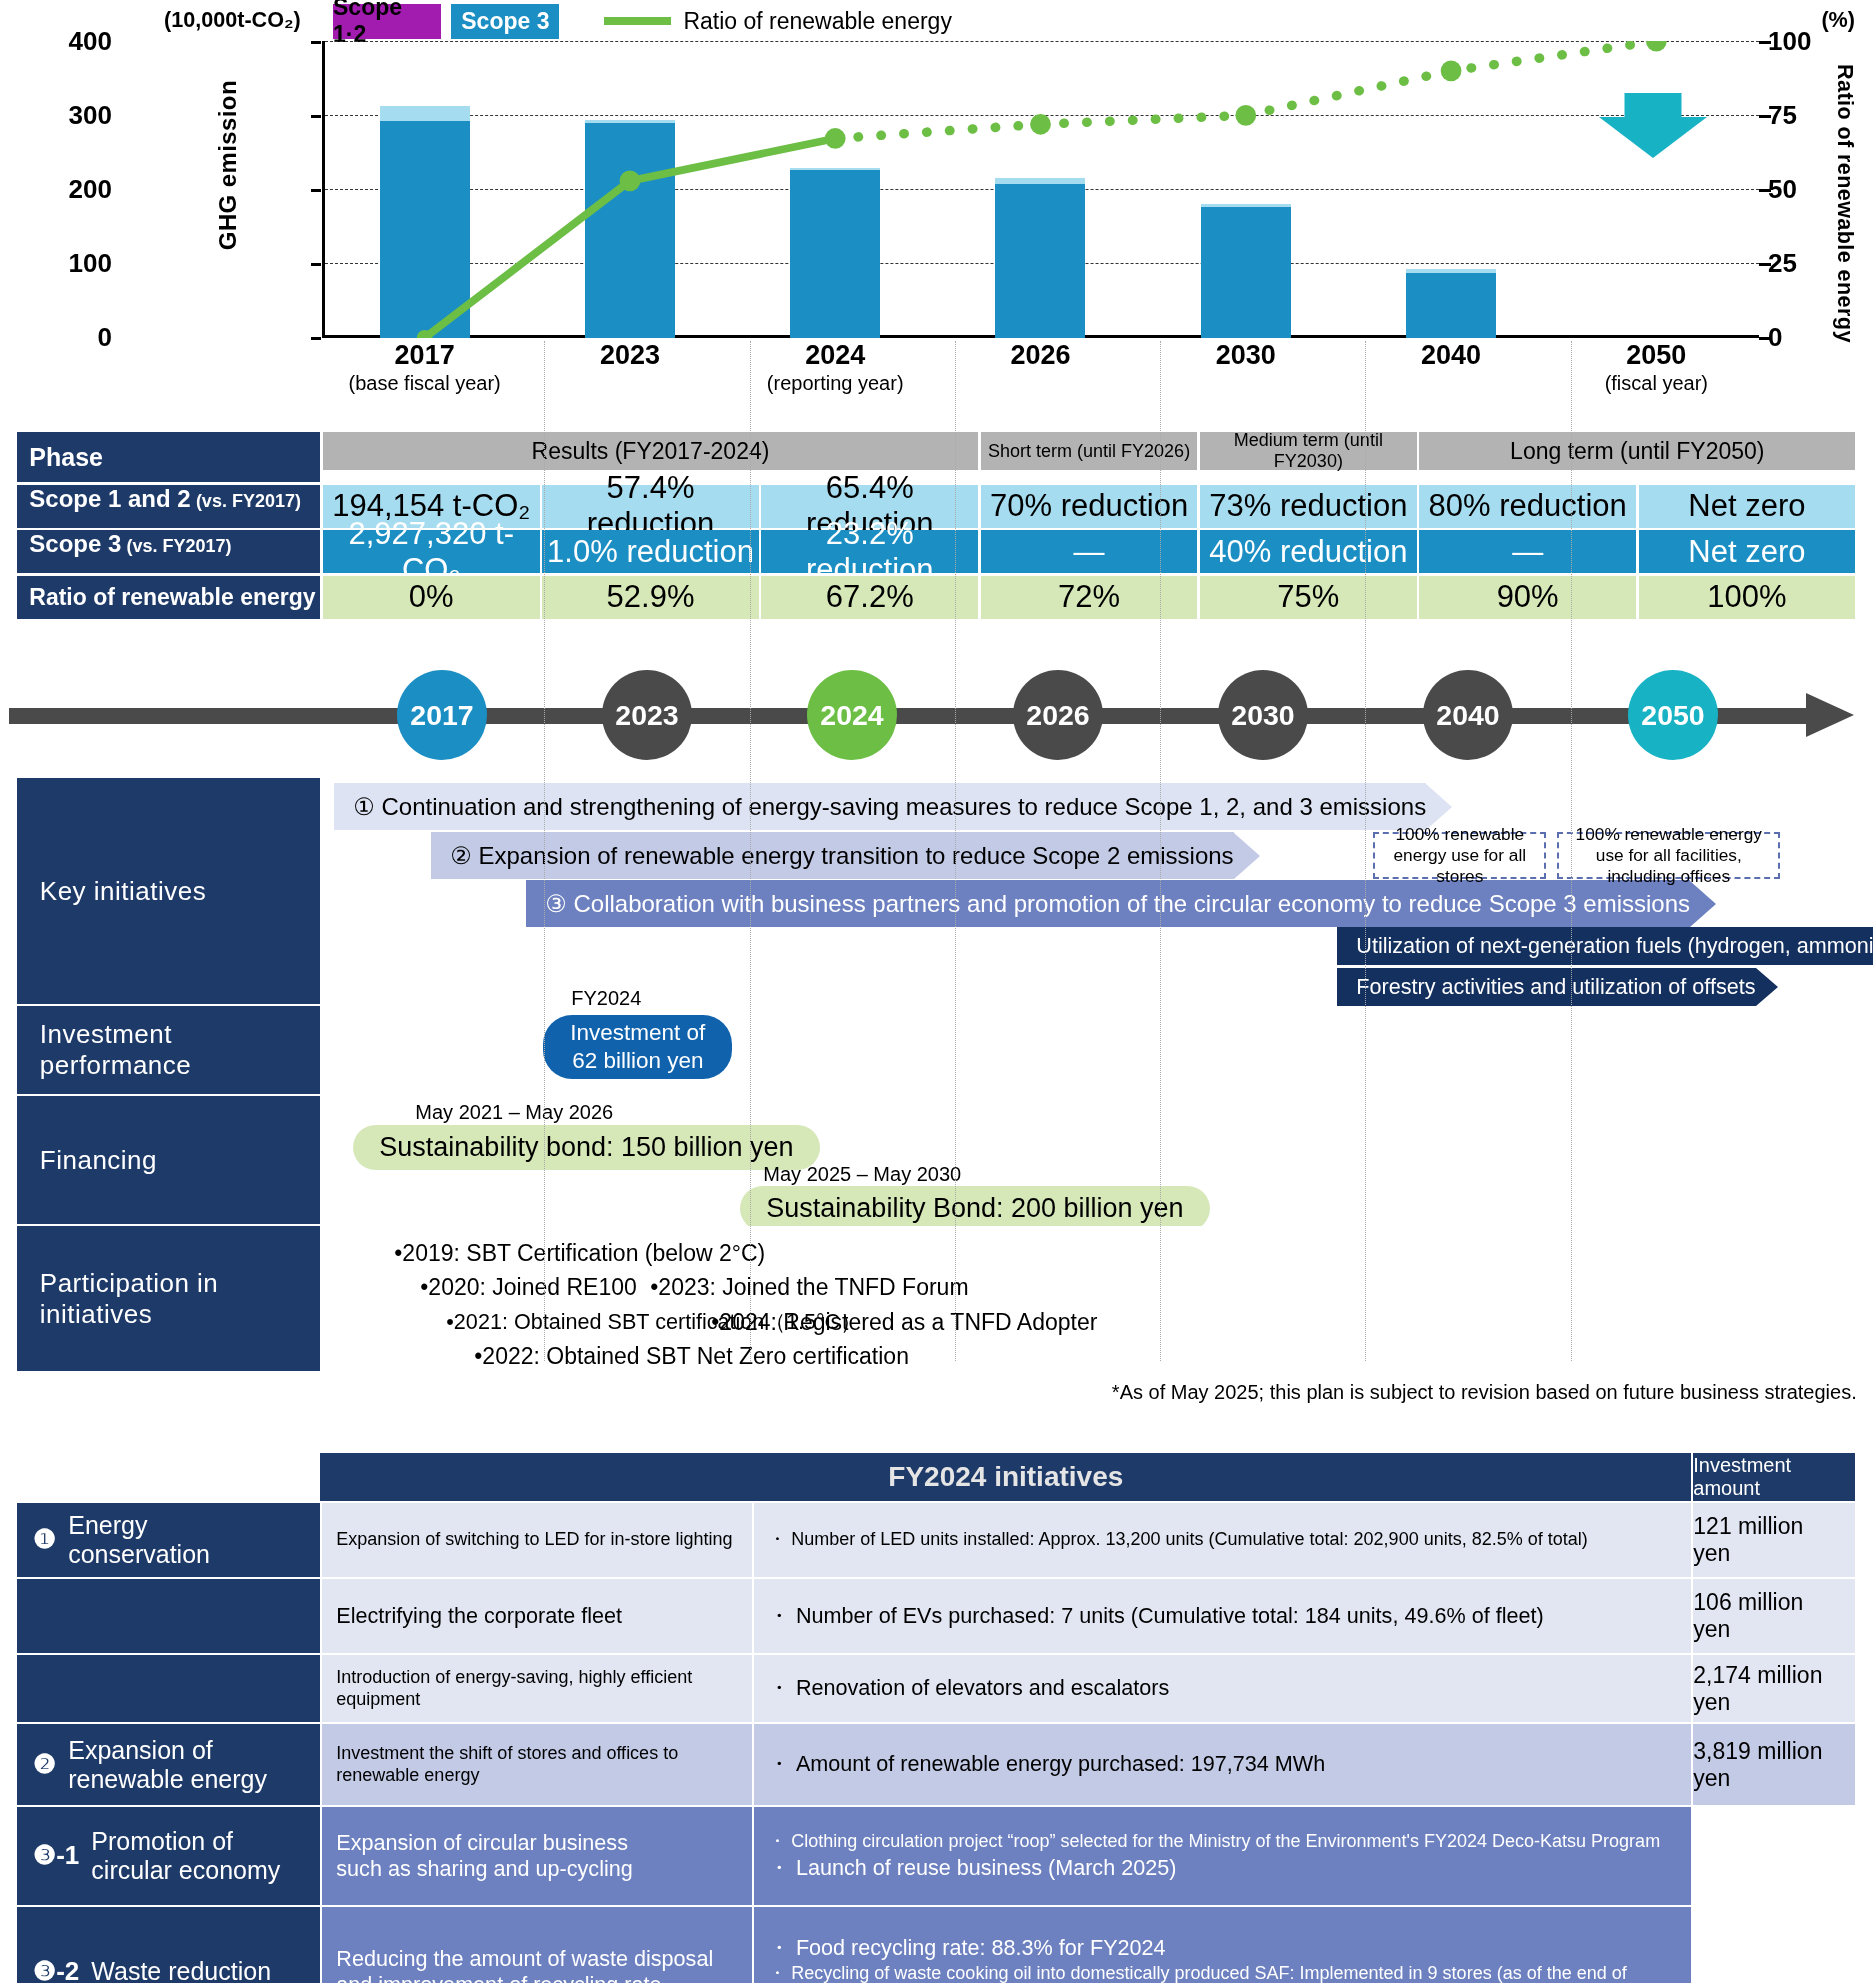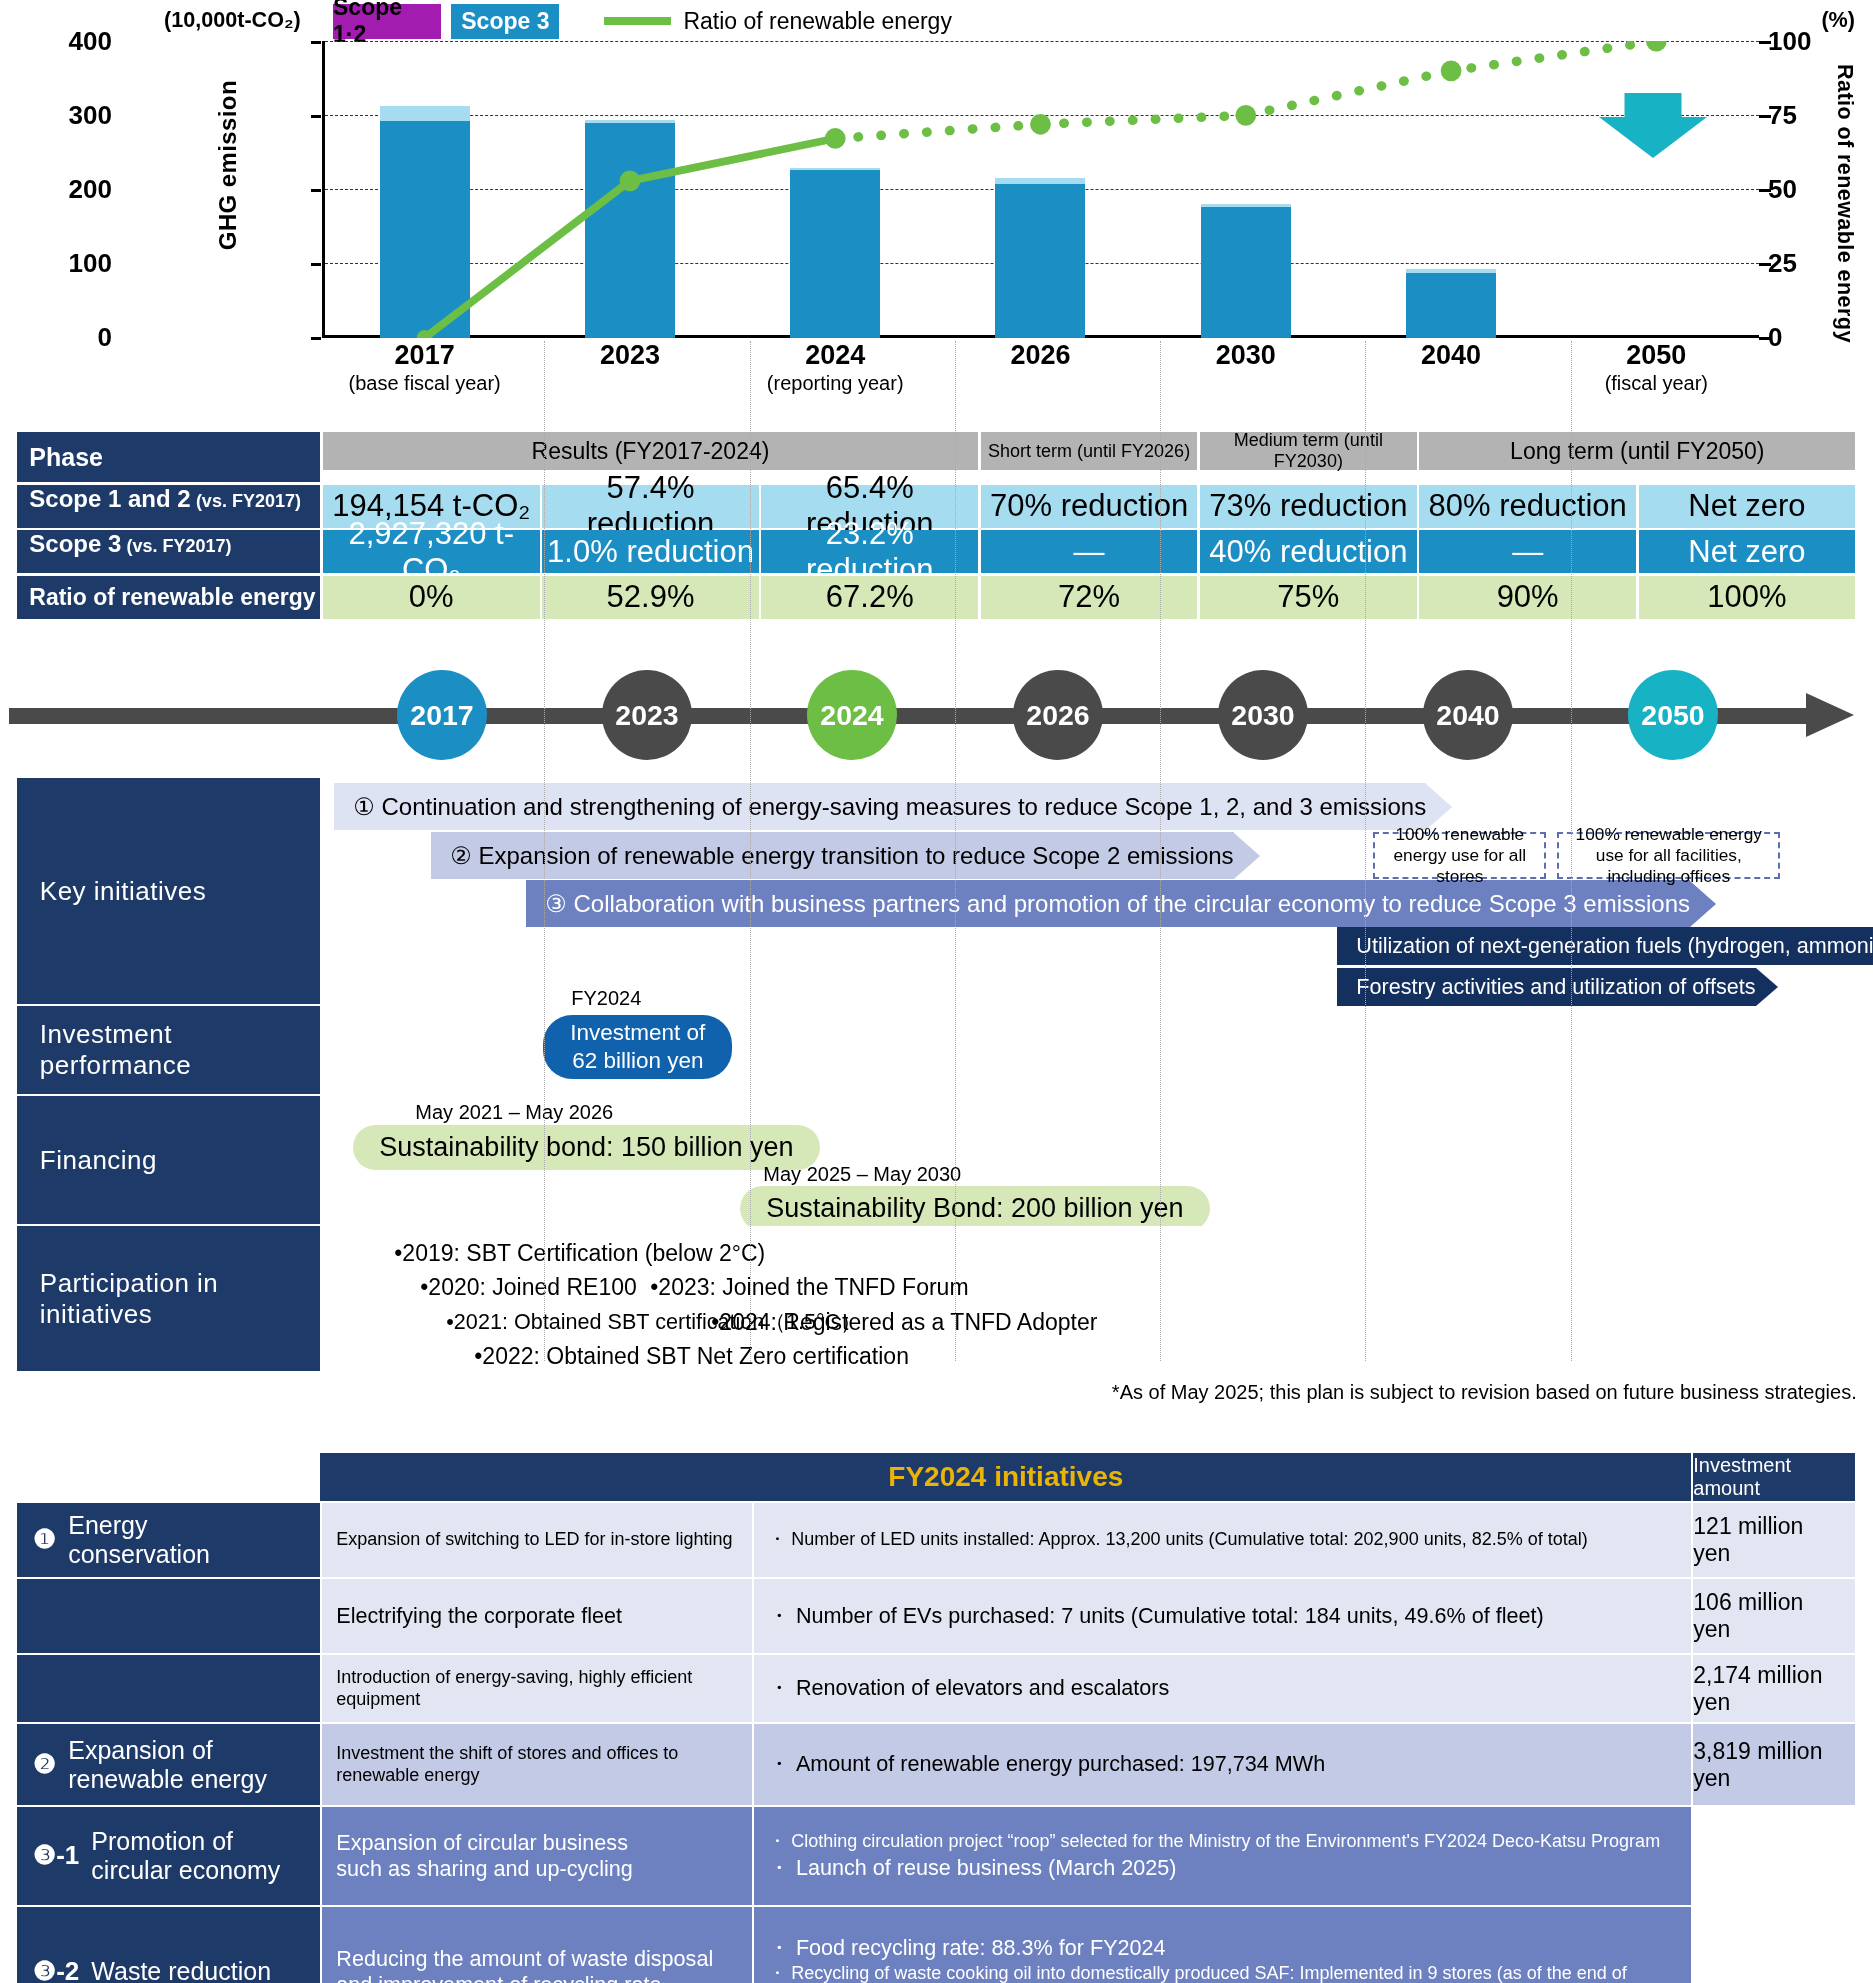--- a/index.html
+++ b/index.html
@@ -136,21 +136,21 @@
           display: flex; align-items: center; padding: 0 26px; font-size: 27px; }
 
   .partlist { position: absolute; font-size: 23px; line-height: 1.0; }
   .pl-line { position: absolute; white-space: nowrap; }
 
   .footnote { position: absolute; right: 17.3px; top: 1381px; font-size: 20px; }
 
   
   .btable { position: absolute; left: 17.3px; top: 1453px; width: 1838px; }
   .bt-head { display: flex; margin-left: 303px; }
-  .bt-head-main { flex: 1; background: #1e3a68; color: #eab308; height: 48px;
+  .bt-head-main { flex: 1; background: #1e3a68; color: #e5e5e5; height: 48px;
                   display: flex; align-items: center; justify-content: center;
                   font-size: 28px; font-weight: 700; }
   .bt-head-inv { width: 164px; background: #1e3a68; color: #fff; height: 48px;
                  display: flex; align-items: center; justify-content: center;
                  font-size: 20px; font-weight: 400; border-left: 2.6px solid #fff; }
   .bt-row { display: flex; border-top: 2.6px solid #fff; }
   .bt-cat { width: 303px; flex: none; background: #1e3a68; color: #fff;
             display: flex; align-items: center; gap: 12px; padding-left: 15.6px;
             font-size: 25px; line-height: 1.15; }
   .bt-cat .num { font-size: 26px; font-weight: 700; }

